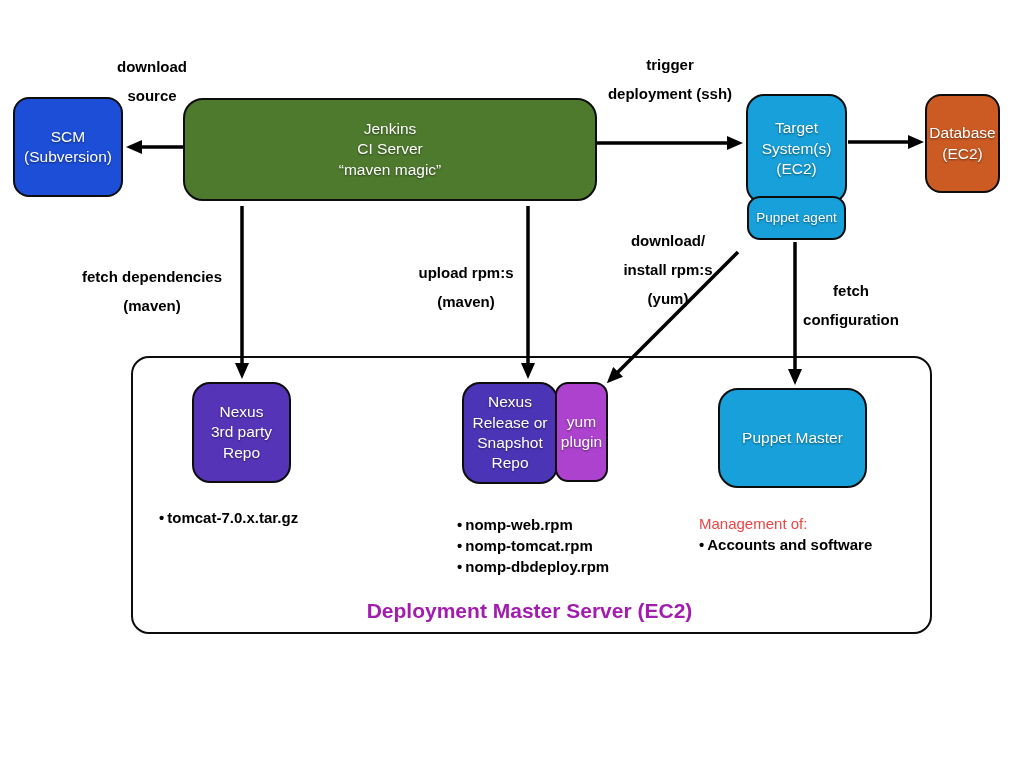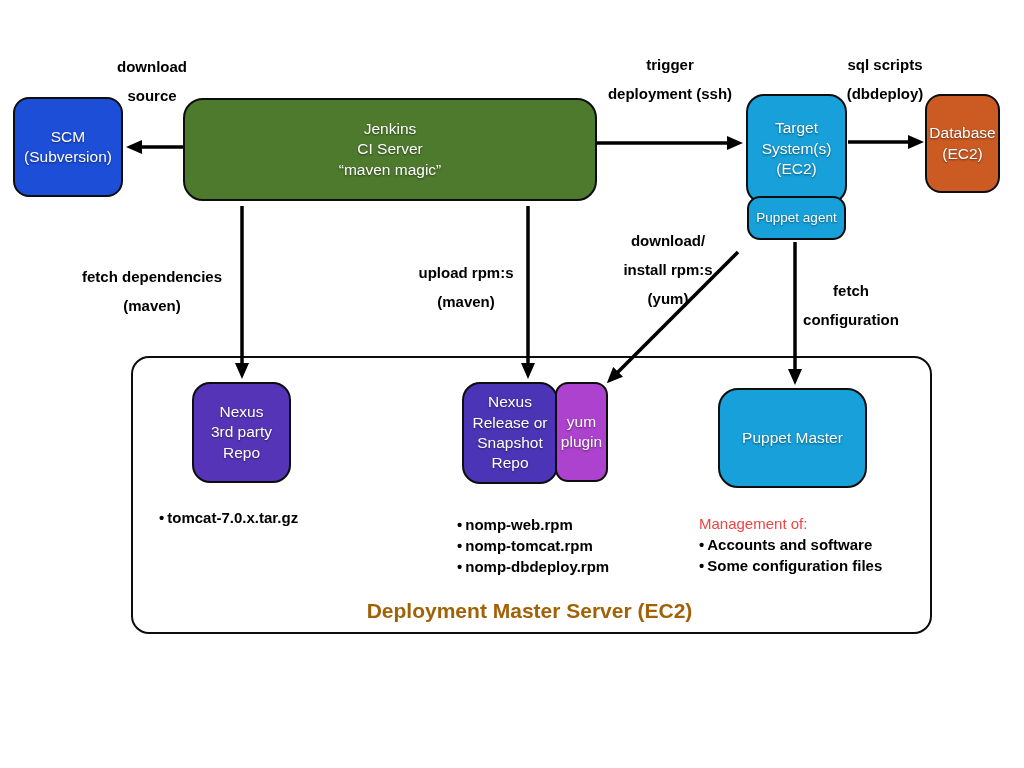--- a/index.html
+++ b/index.html
@@ -17,21 +17,21 @@
   .n-database{left:925px;top:94px;width:75px;height:99px;border-radius:16px;}
   .n-nexus3{left:192px;top:382px;width:99px;height:101px;border-radius:18px;}
   .n-nexusrel{left:462px;top:382px;width:96px;height:102px;border-radius:18px;}
   .n-yum{left:555px;top:382px;width:53px;height:100px;border-radius:13px;}
   .n-puppetmaster{left:718px;top:388px;width:149px;height:100px;border-radius:20px;}
   
   .server-box{position:absolute;left:131px;top:356px;width:801px;height:278px;
               border:2.5px solid #0d0d0d;border-radius:18px;background:#ffffff;
               box-sizing:border-box;z-index:1;padding-left:31px;}
   .server-title{position:absolute;left:10px;right:14px;top:241px;text-align:center;
-                font-size:21px;font-weight:600;color:#a16207;}
+                font-size:21px;font-weight:600;color:#a21caf;}
   
   .elabel{position:absolute;text-align:center;white-space:pre-line;color:#000;
           font-size:15px;font-weight:600;line-height:29px;z-index:4;}
   .l-download-source{left:72px;top:52px;width:160px;}
   .l-trigger{left:580px;top:50px;width:180px;}
   .l-sql{left:805px;top:50px;width:160px;}
   .l-fetch-deps{left:62px;top:262px;width:180px;}
   .l-upload{left:396px;top:258px;width:140px;}
   .l-dl-install{left:603px;top:226px;width:130px;}
   .l-fetch-config{left:786px;top:276px;width:130px;}
@@ -59,21 +59,20 @@
       <li>tomcat-7.0.x.tar.gz</li>
     </ul>
     <ul class="blist list-rpms">
       <li>nomp-web.rpm</li>
       <li>nomp-tomcat.rpm</li>
       <li>nomp-dbdeploy.rpm</li>
     </ul>
     <div class="mgmt-head">Management of:</div>
     <ul class="blist list-mgmt">
       <li>Accounts and software</li>
-      <li>Some configuration files</li>
     </ul>
     <div class="server-title">Deployment Master Server (EC2)</div>
   </div>
 
   <svg class="arrows" width="1024" height="768">
     <defs>
       <marker id="arrow" markerWidth="16" markerHeight="14" refX="3" refY="7" orient="auto" markerUnits="userSpaceOnUse">
         <path d="M0,0 L16,7 L0,14 z" fill="#000"></path>
       </marker>
     </defs>
@@ -107,22 +106,20 @@
 Snapshot
 Repo</div>
   <div class="node n-yum" style="background: rgb(173, 66, 206);">yum
 plugin</div>
   <div class="node n-puppetmaster" style="background: rgb(23, 160, 217);">Puppet Master</div>
 
   <div class="elabel l-download-source">download
 source</div>
   <div class="elabel l-trigger">trigger
 deployment (ssh)</div>
-  <div class="elabel l-sql">sql scripts
-(dbdeploy)</div>
   <div class="elabel l-fetch-deps">fetch dependencies
 (maven)</div>
   <div class="elabel l-upload">upload rpm:s
 (maven)</div>
   <div class="elabel l-dl-install">download/
 install rpm:s
 (yum)</div>
   <div class="elabel l-fetch-config">fetch
 configuration</div>
 

